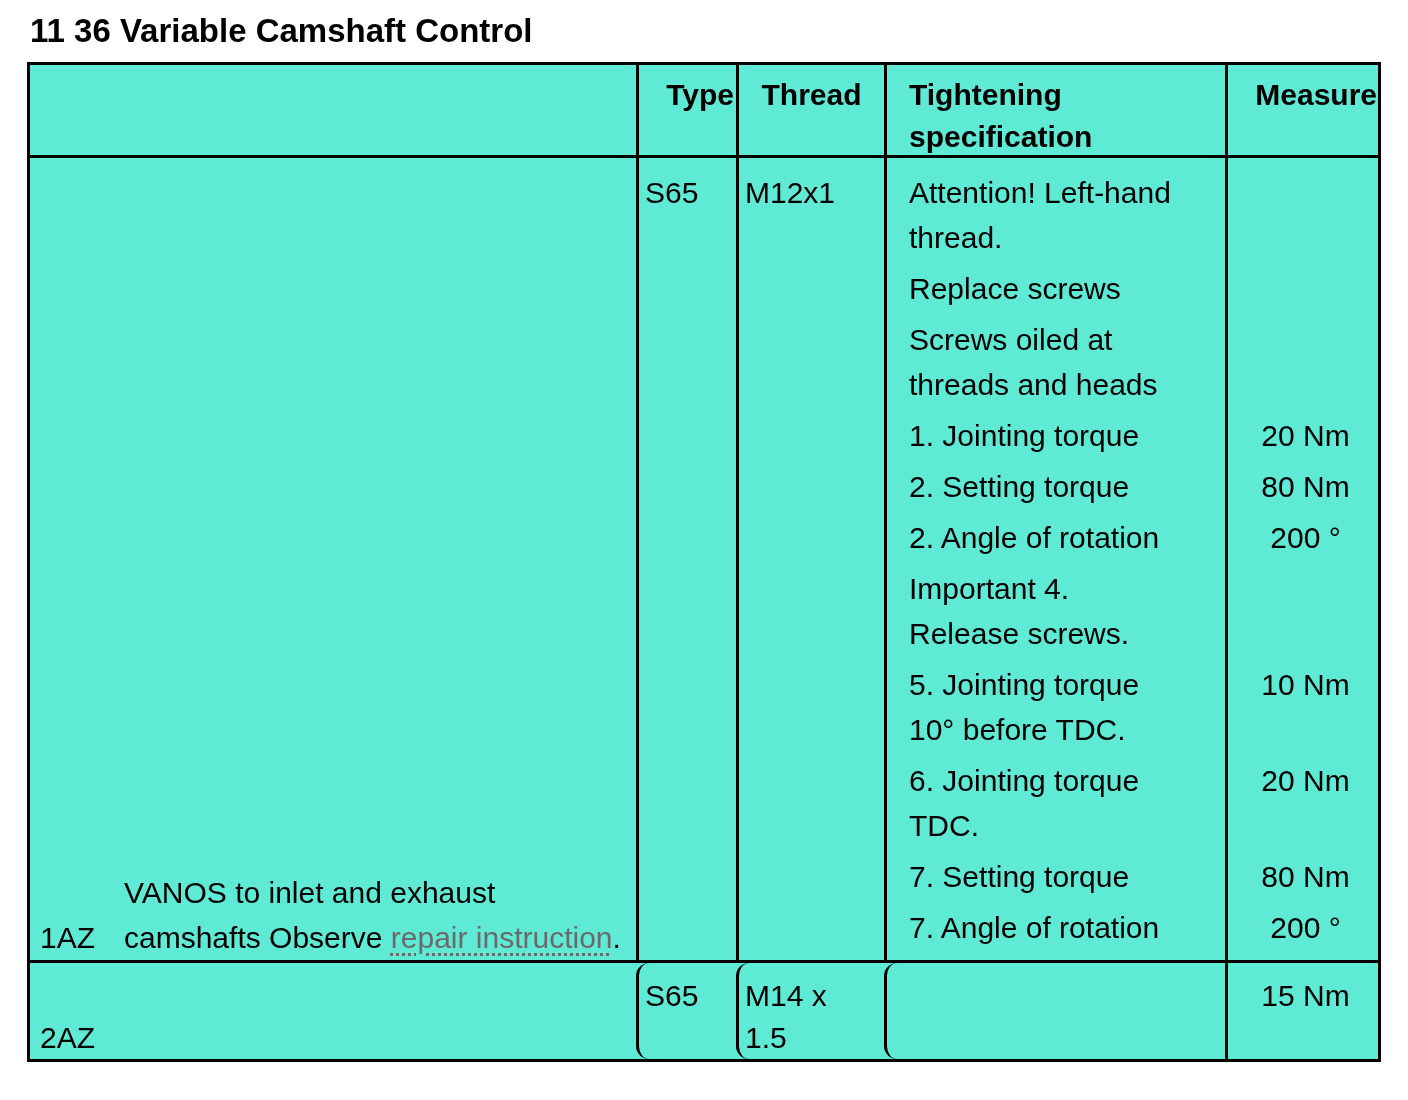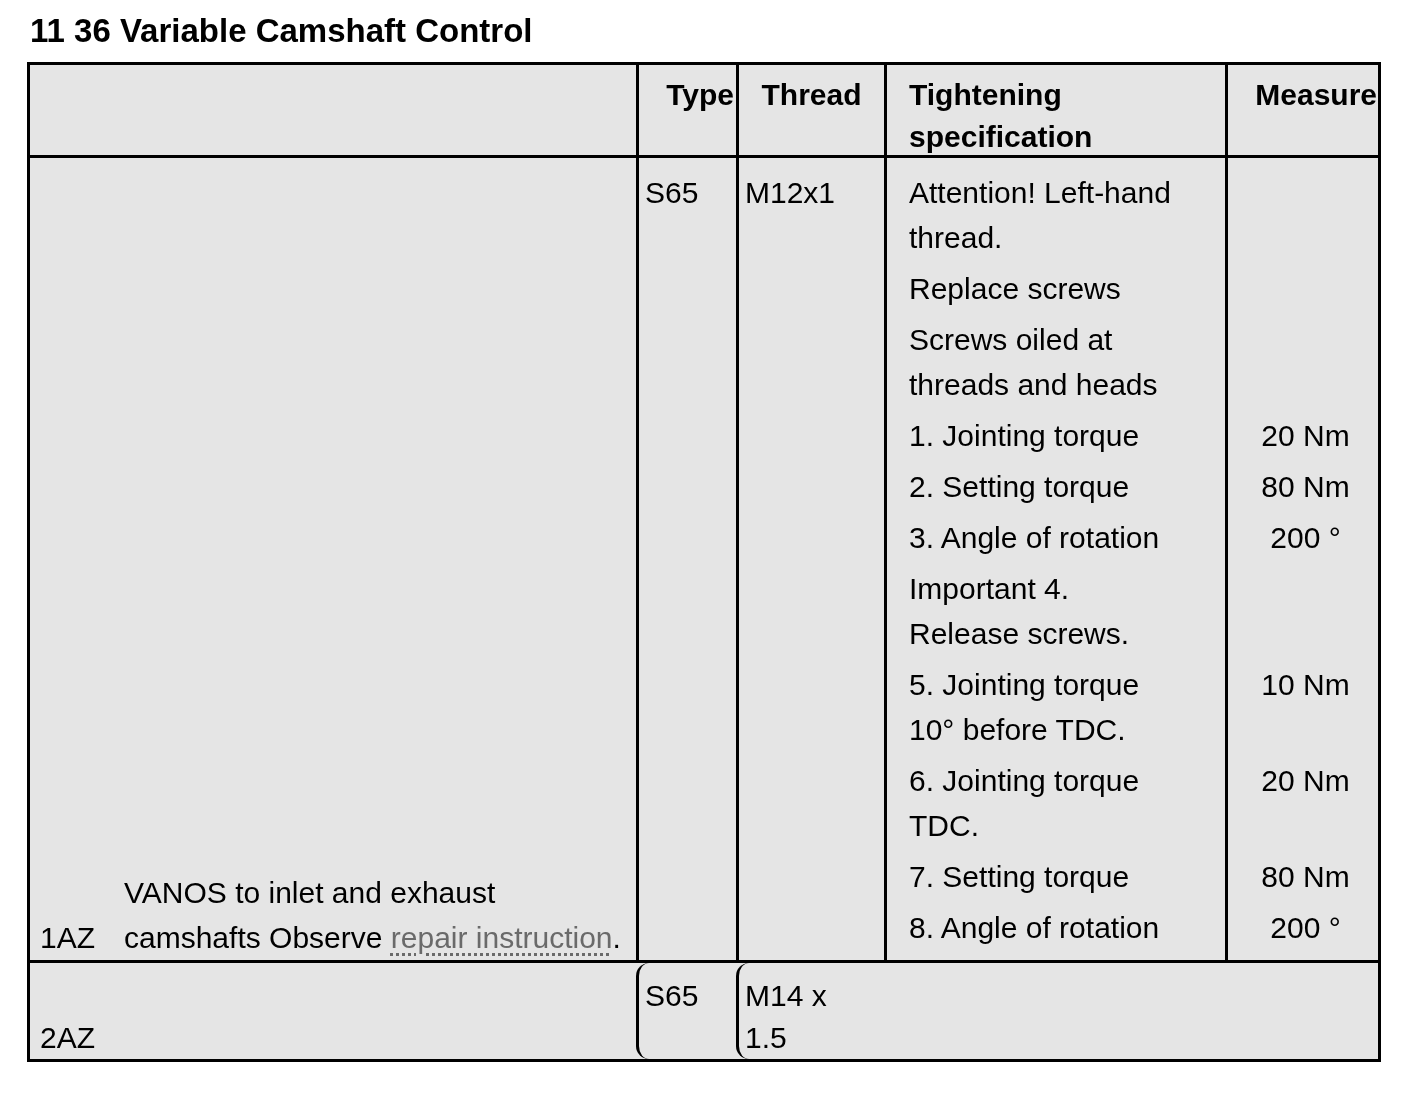--- a/index.html
+++ b/index.html
@@ -24,21 +24,21 @@
     white-space: nowrap;
   }
 
   .tbl {
     position: absolute;
     left: 27px;
     top: 62px;
     width: 1354px;
     border: 3px solid #000;
     box-sizing: border-box;
-    background: #e5e5e5;
+    background: #5eead4;
   }
 
   .row { display: grid; }
   .hdr { grid-template-columns: 606px 100px 148px 341px 153px; height: 90px; }
   .r1  { grid-template-columns: 606px 100px 148px 494px; border-top: 3px solid #000; }
   .r2  { grid-template-columns: 606px 100px 148px 494px; border-top: 3px solid #000; min-height: 93px; }
 
   .cell {
     box-sizing: border-box;
     font-size: 30px;
@@ -139,41 +139,48 @@
             <div class="measure-text"></div>
             <div class="spec-text">Replace screws</div>
             <div class="measure-text"></div>
             <div class="spec-text">Screws oiled at
 threads and heads</div>
             <div class="measure-text"></div>
             <div class="spec-text">1. Jointing torque</div>
             <div class="measure-text">20 Nm</div>
             <div class="spec-text">2. Setting torque</div>
             <div class="measure-text">80 Nm</div>
-            <div class="spec-text">3. Angle of rotation</div>
+            <div class="spec-text">2. Angle of rotation</div>
             <div class="measure-text">200 °</div>
             <div class="spec-text">Important 4.
 Release screws.</div>
             <div class="measure-text"></div>
             <div class="spec-text">5. Jointing torque
 10° before TDC.</div>
             <div class="measure-text">10 Nm</div>
             <div class="spec-text">6. Jointing torque
 TDC.</div>
             <div class="measure-text">20 Nm</div>
             <div class="spec-text">7. Setting torque</div>
             <div class="measure-text">80 Nm</div>
-            <div class="spec-text">8. Angle of rotation</div>
+            <div class="spec-text">7. Angle of rotation</div>
             <div class="measure-text">200 °</div>
           </div>
       </div>
     </div>
 
     <div class="row r2">
       <div class="cell c1">
         <div class="rowid">2AZ</div>
       </div>
       <div class="cell c2 body">S65</div>
       <div class="cell c3 body">M14 x 1.5</div>
+      <div class="cell c45">
+        <div class="divider"></div>
+        <div class="specgrid">
+            <div class="spec-text"></div>
+            <div class="measure-text">15 Nm</div>
+          </div>
+      </div>
     </div>
 
   </div>
 </div>
 
 </body></html>

